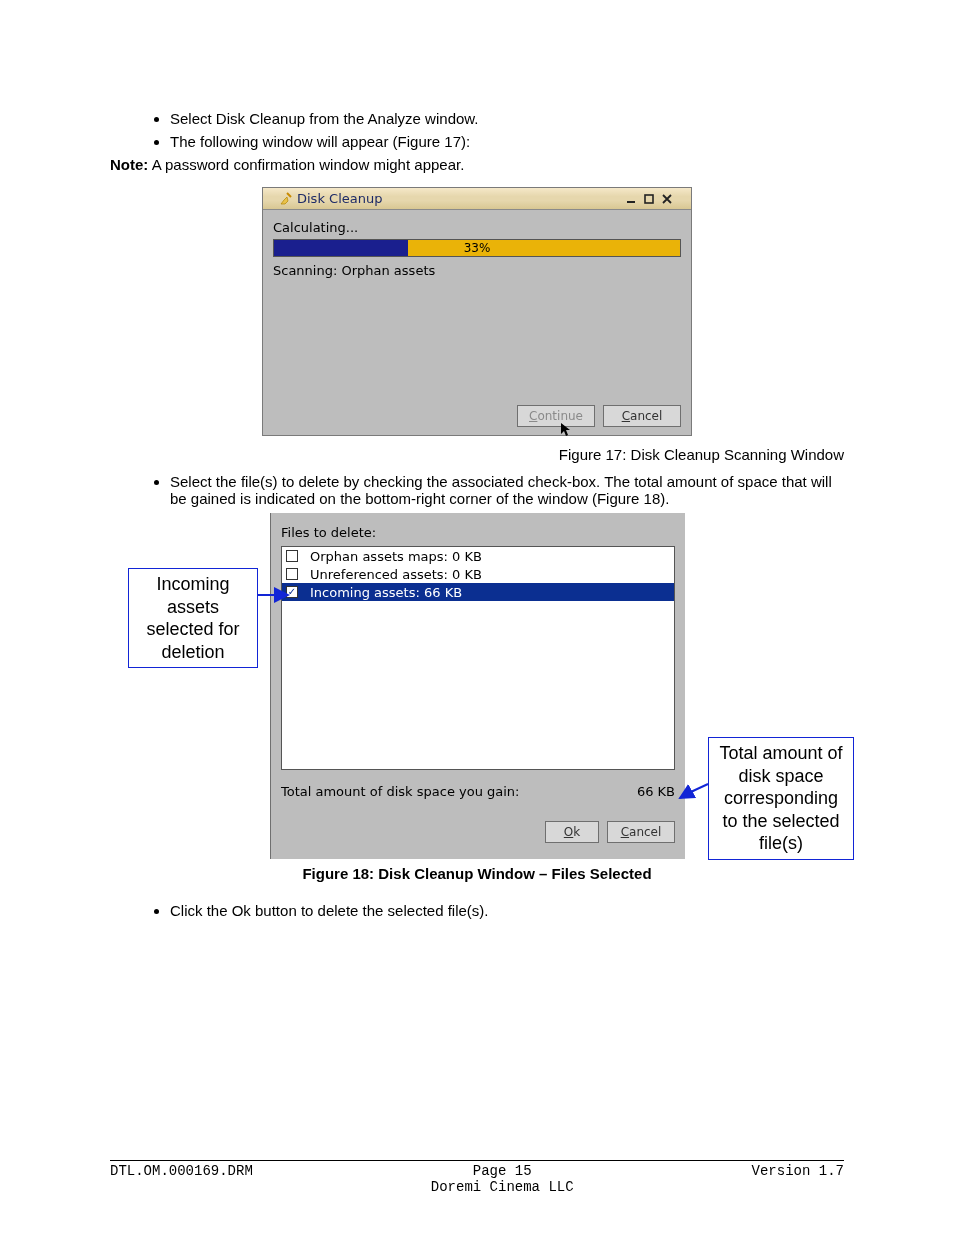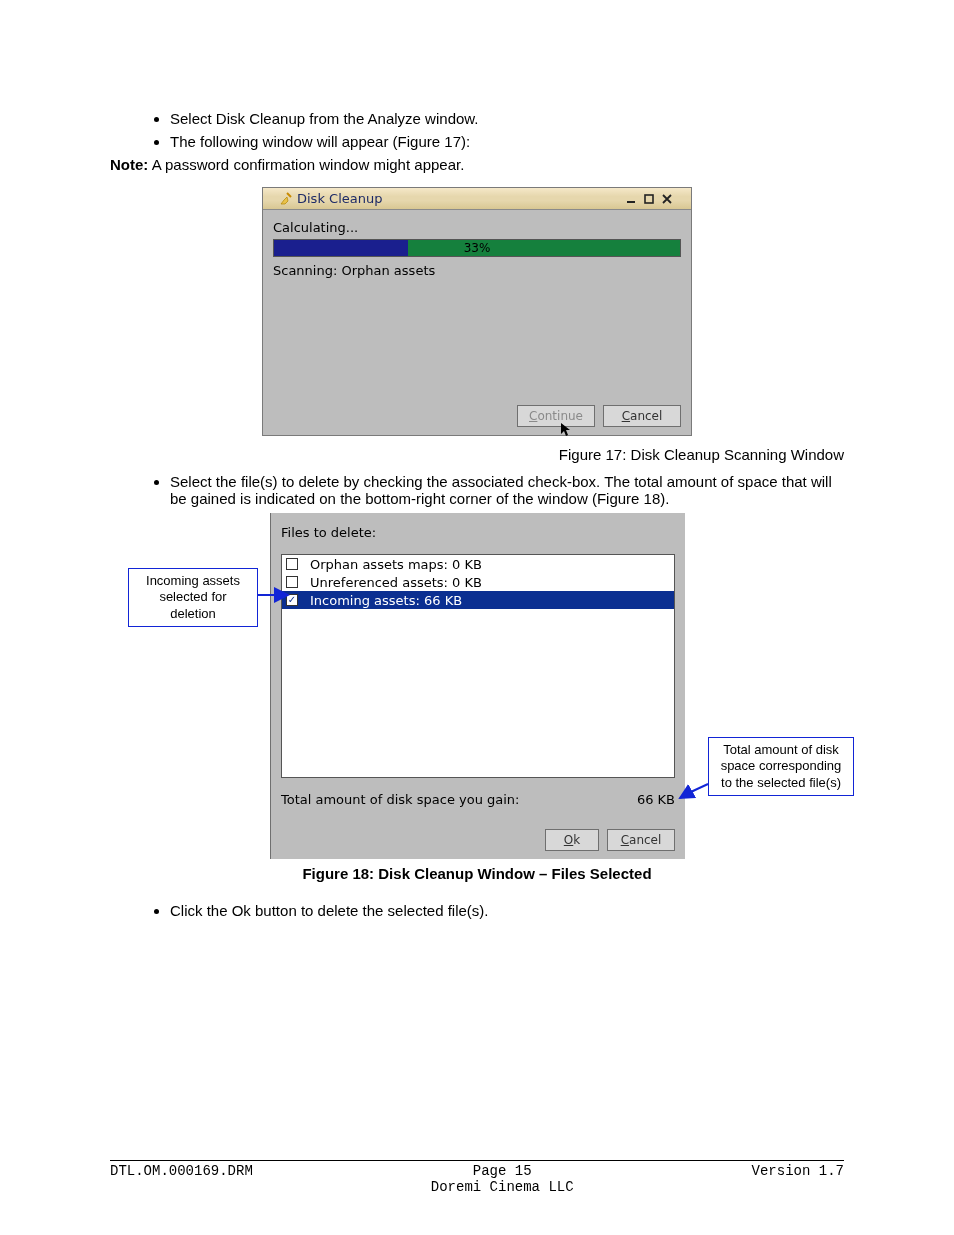--- a/index.html
+++ b/index.html
@@ -64,21 +64,21 @@
   .fig17-body {
     padding: 10px 10px 8px 10px;
     min-height: 225px;
     position: relative;
   }
   .calc-label { margin-bottom: 4px; }
   .progress-outer {
     width: 100%;
     height: 18px;
     border: 1px solid #555;
-    background: #15803d;
+    background: #eab308;
     position: relative;
     margin-bottom: 6px;
   }
   .progress-fill {
     position: absolute; left: 0; top: 0; bottom: 0;
     background: #1a1f8e;
   }
   .progress-pct {
     position: absolute; left: 0; right: 0; top: 0; bottom: 0;
     display: flex; align-items: center; justify-content: center;
@@ -120,21 +120,21 @@
     position: absolute;
     left: 160px; top: 0;
     width: 415px;
     height: 346px;
     background: #bdbdbd;
     border-left: 1px solid #6f6f6f;
     font-family: "DejaVu Sans", Arial, sans-serif;
     font-size: 13px;
     padding: 12px 10px 8px 10px;
   }
-  .files-label { margin-bottom: 14px; }
+  .files-label { margin-bottom: 6px; }
   .files-list {
     width: 100%;
     height: 224px;
     background: #fff;
     border: 1px solid #555;
     font-size: 13px;
   }
   .file-row {
     display: flex; align-items: center;
     height: 18px;
@@ -157,21 +157,21 @@
   }
   .fig18-footer {
     display: flex; justify-content: flex-end; gap: 8px;
     margin-top: 22px;
   }
 
   .callout {
     position: absolute;
     border: 1.5px solid #1225d6;
     background: #fff;
-    font-size: 13px;
+    font-size: 18px;
     text-align: center;
     padding: 4px 6px;
     line-height: 1.25;
     color: #000;
   }
   .callout-left {
     left: 18px; top: 55px; width: 130px;
   }
   .callout-right {
     left: 598px; top: 224px; width: 146px;

